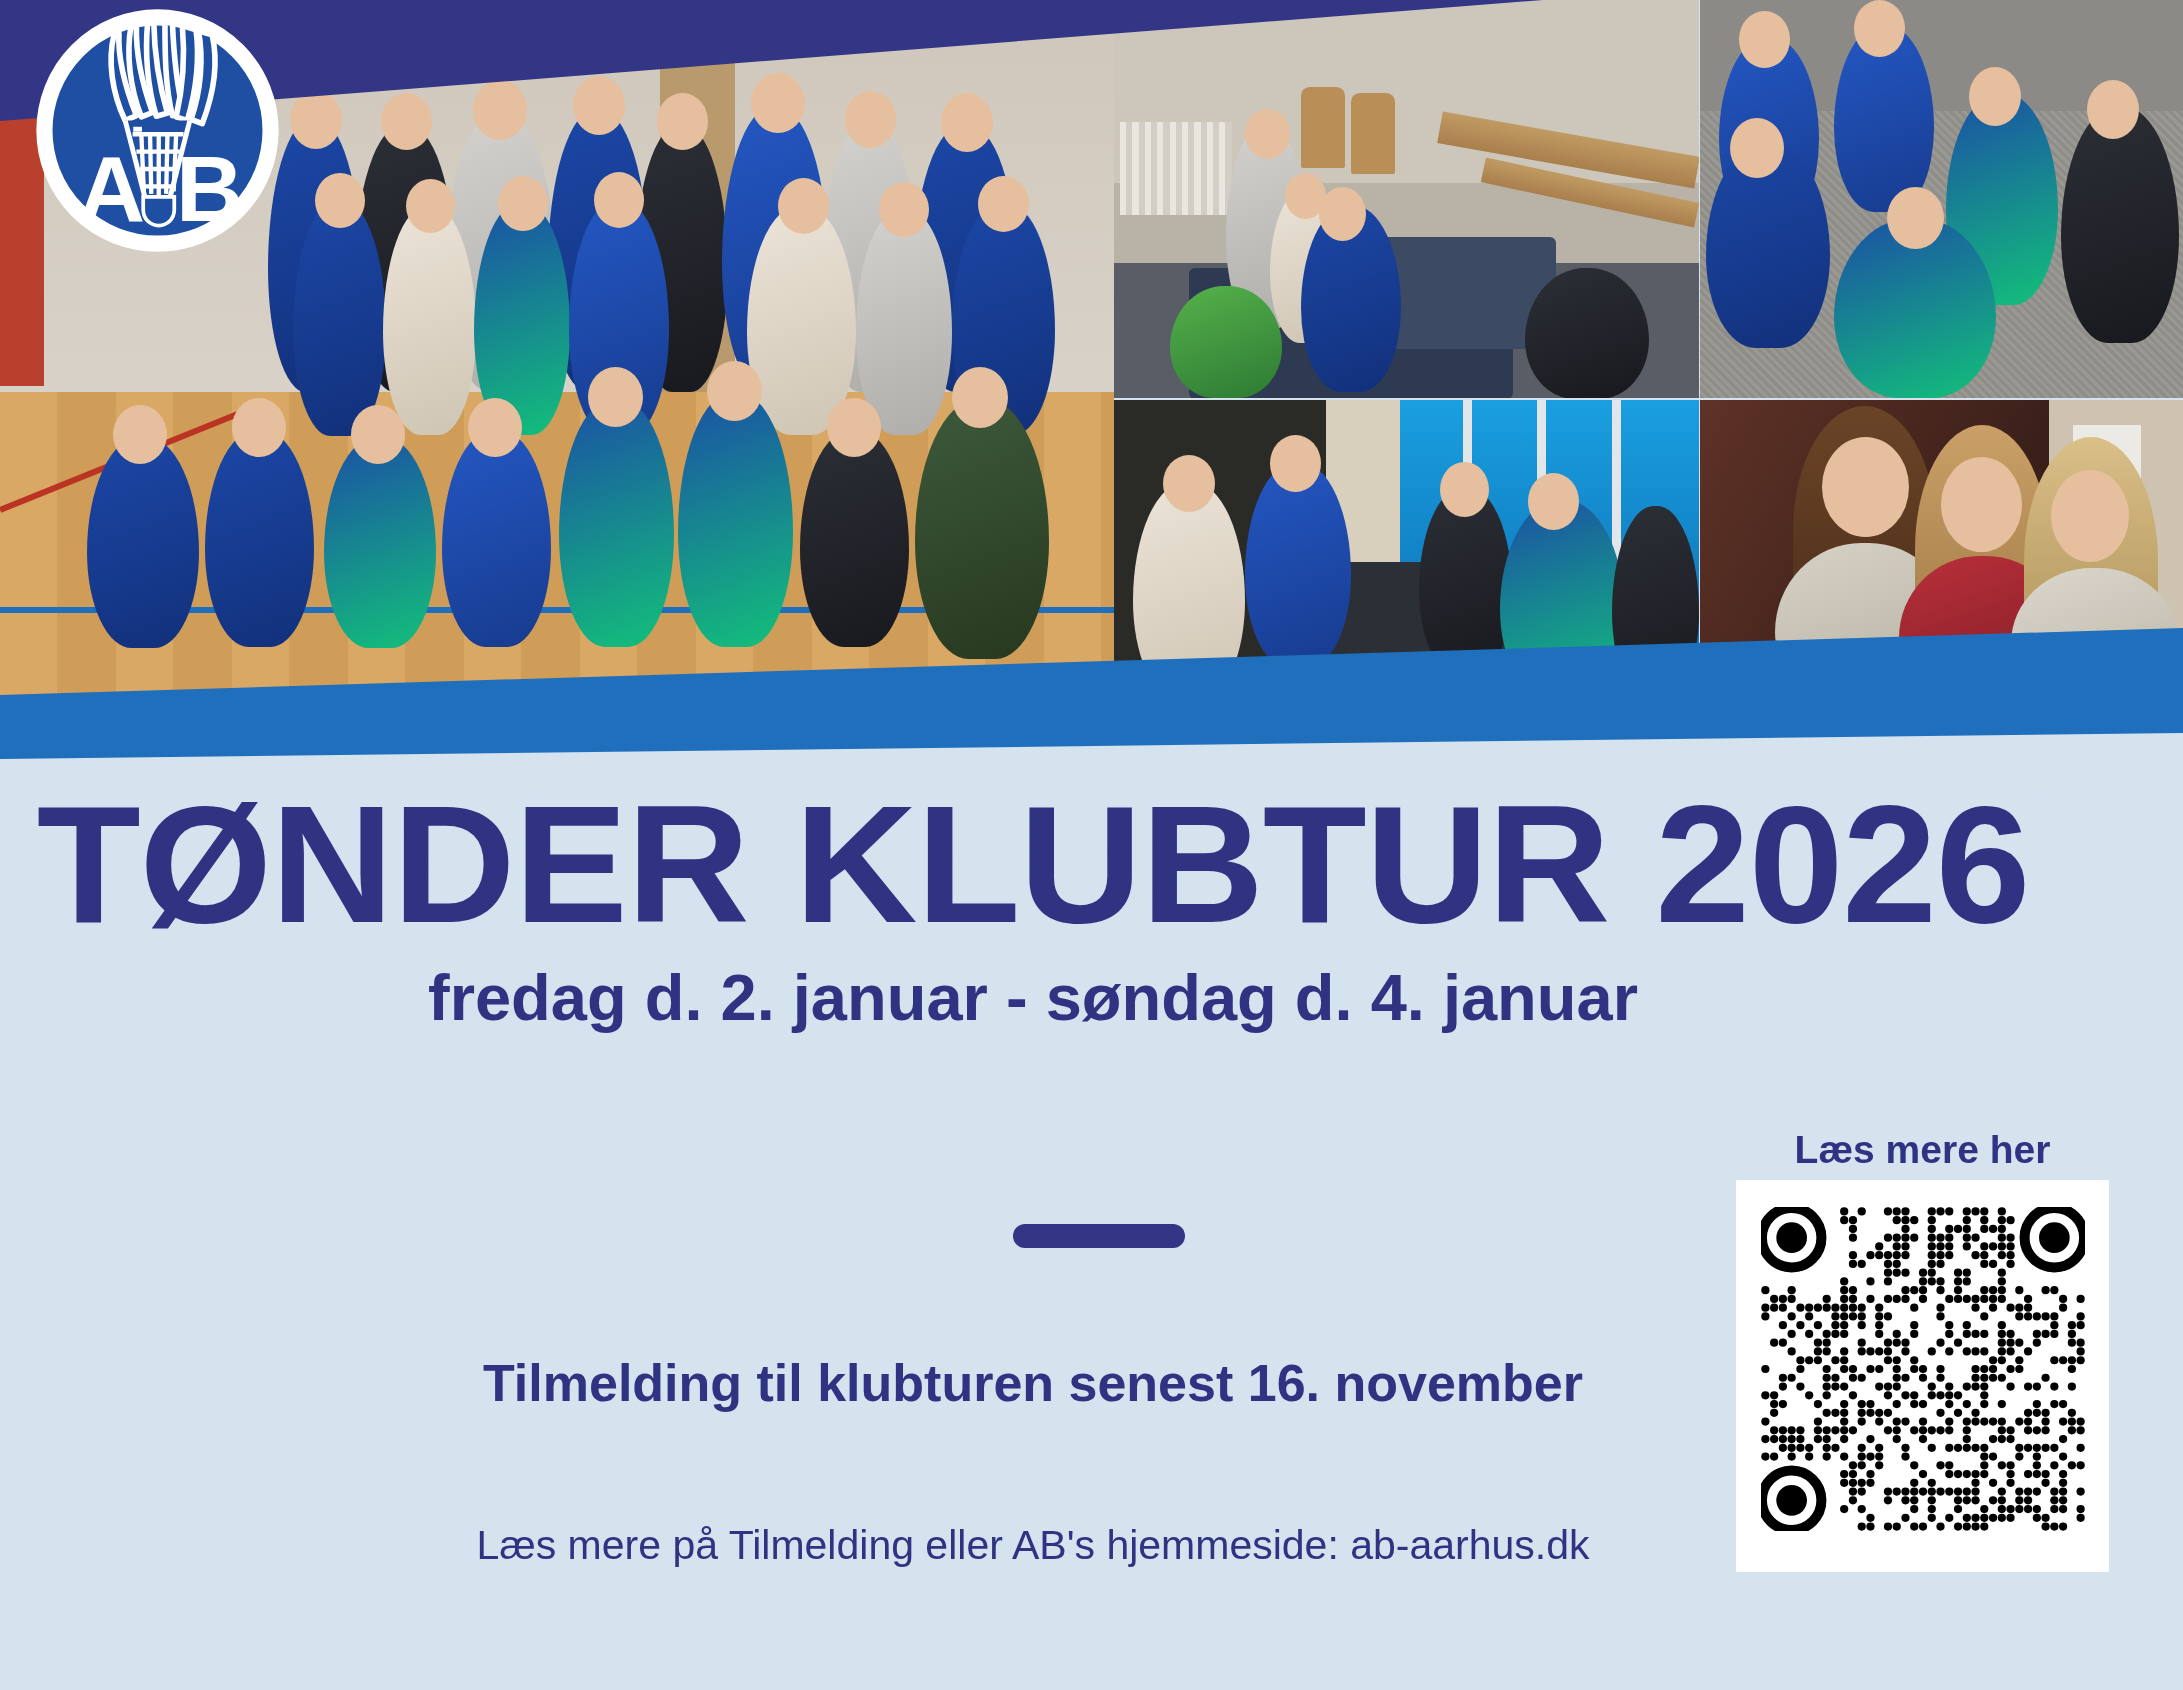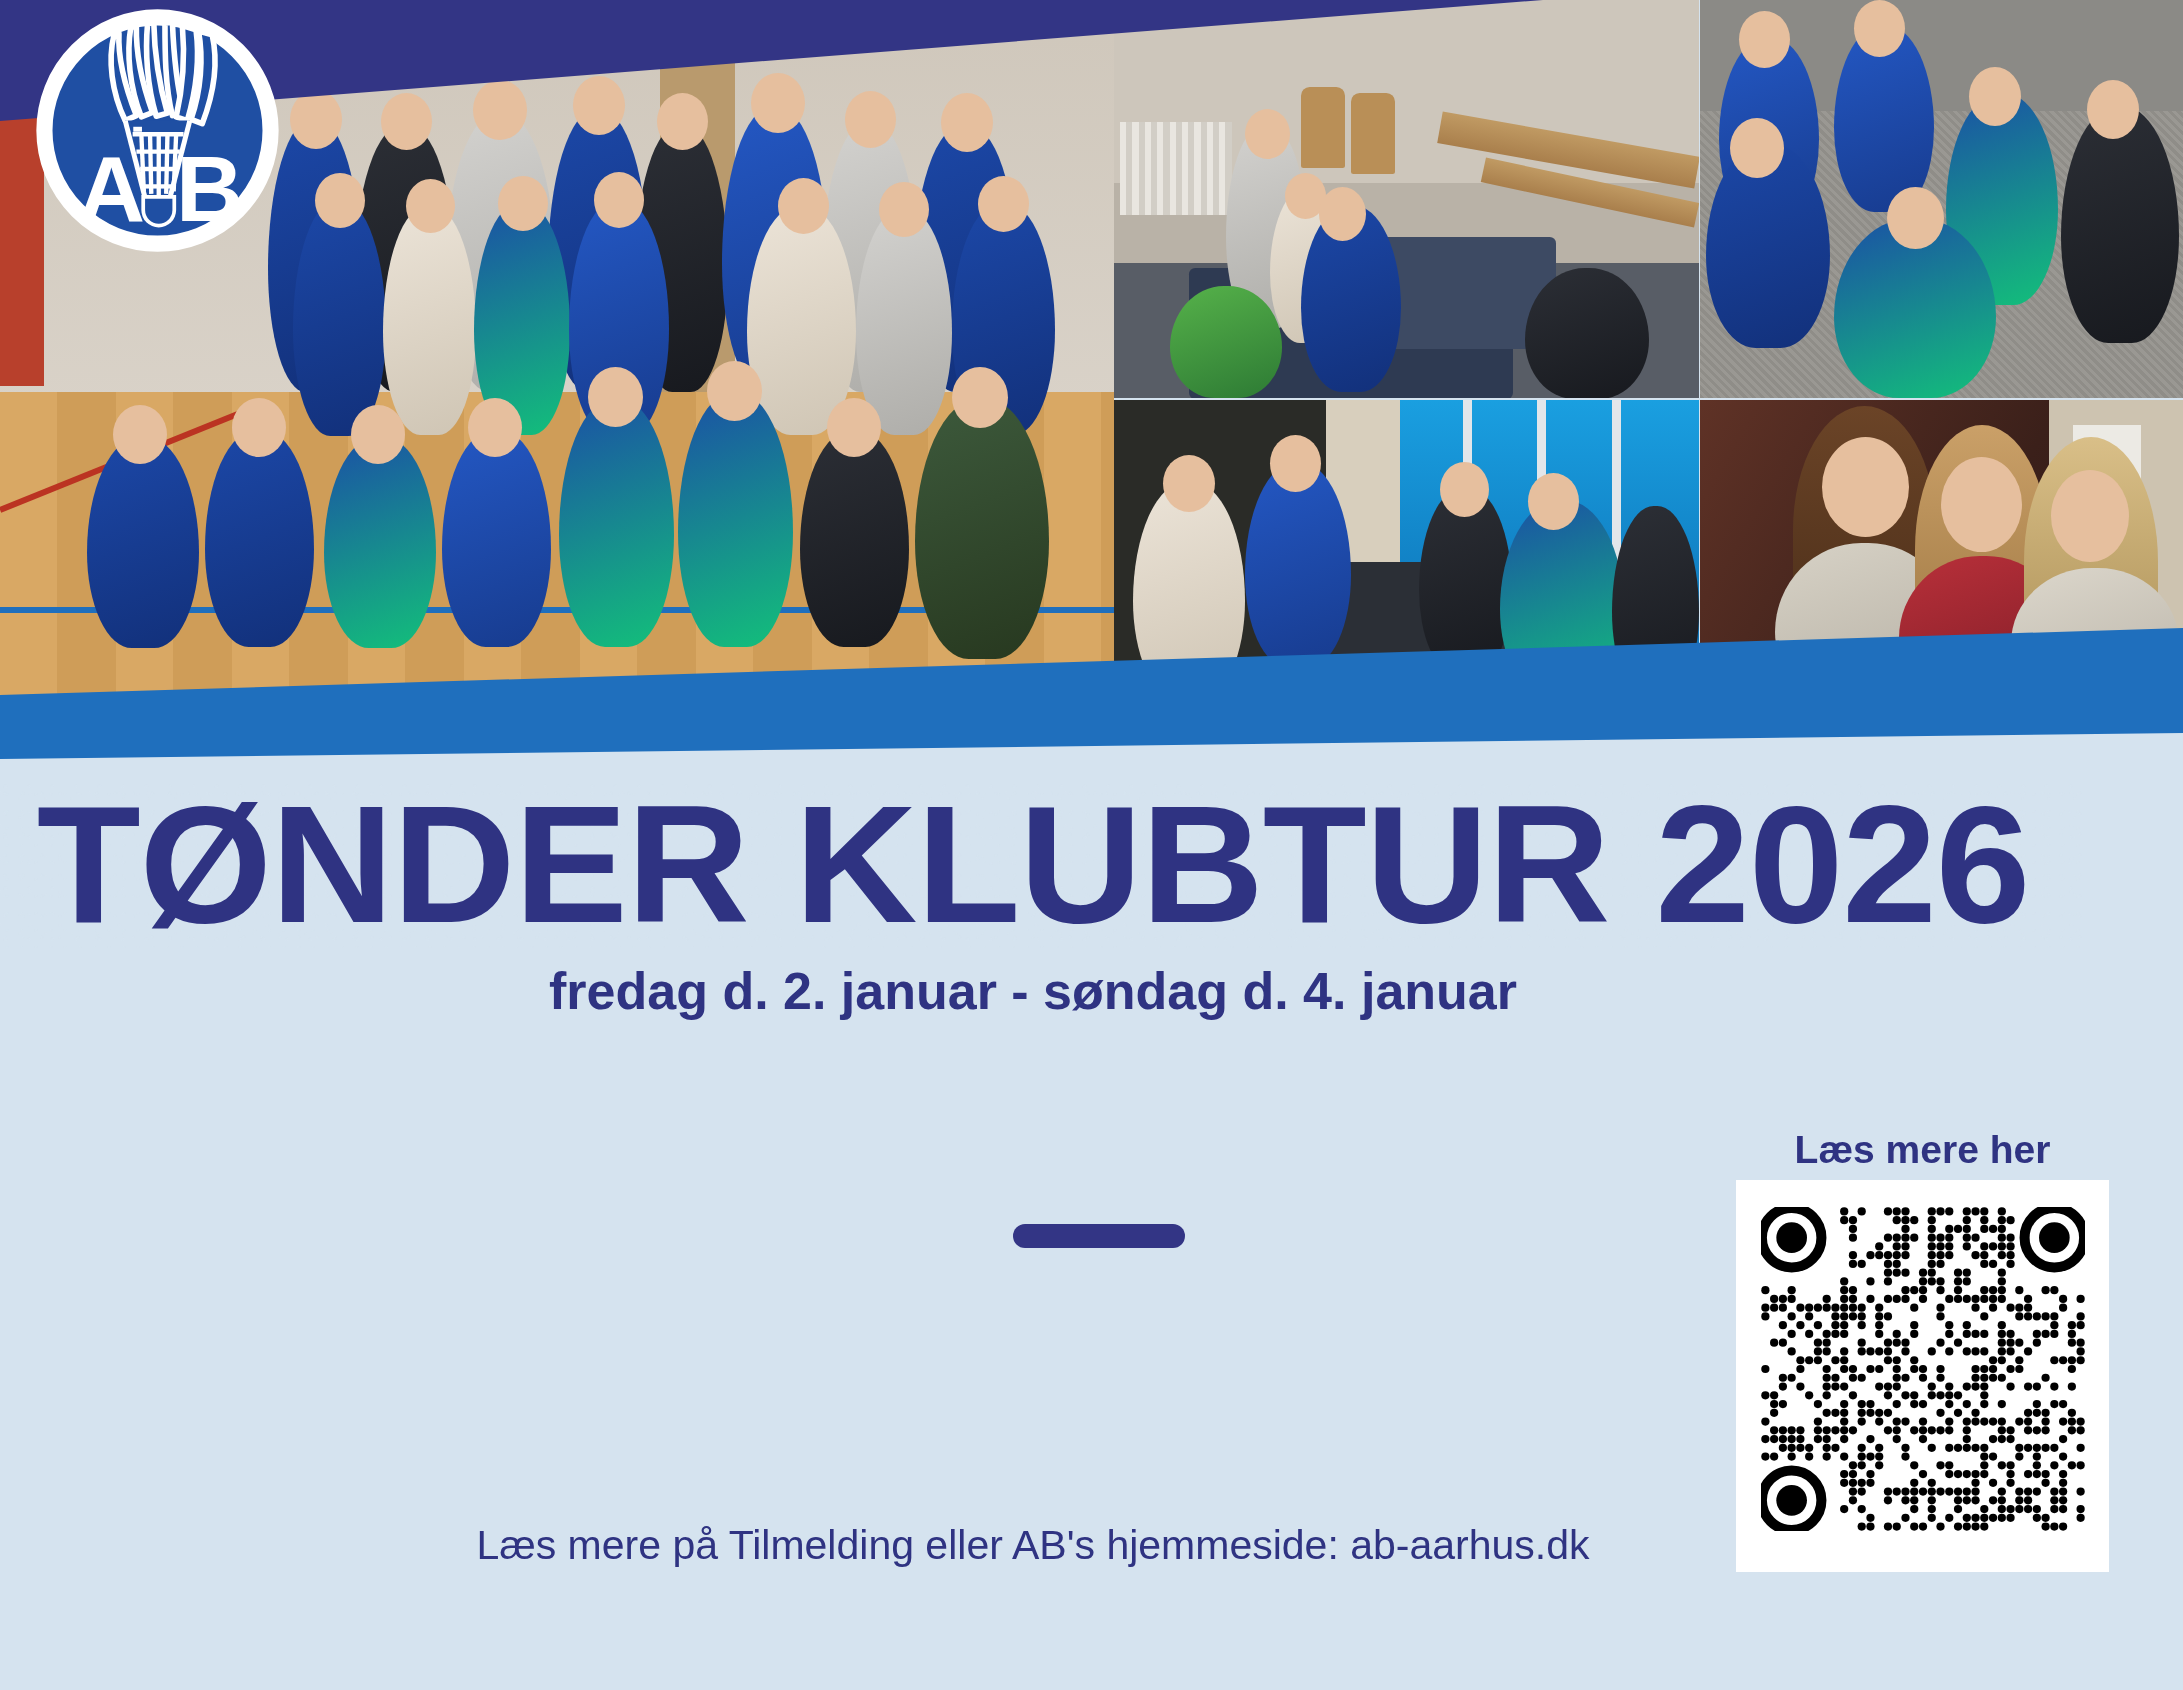--- a/index.html
+++ b/index.html
@@ -103,21 +103,21 @@
       radial-gradient(circle at 38% 61%,rgba(213,227,239,.8) 0 1.1px,transparent 1.4px),
       radial-gradient(circle at 72% 37%,rgba(213,227,239,.75) 0 1.6px,transparent 1.9px),
       radial-gradient(circle at 88% 78%,rgba(213,227,239,.8) 0 1.2px,transparent 1.5px),
       radial-gradient(circle at 55% 90%,rgba(213,227,239,.7) 0 1px,transparent 1.2px);
     background-size:23px 25.5px,18px 20.5px,29px 33px,14.3px 17px,25.5px 19.3px;
   }
   .subtitle{
     position:absolute;left:0;top:184px;width:2066px;
     text-align:center;
     font-family:"Liberation Sans Narrow","Liberation Sans",sans-serif;
-    font-weight:bold;font-size:52px;line-height:1;
+    font-weight:bold;font-size:65px;line-height:1;
     color:#2f3382;white-space:nowrap;
   }
   .divider{
     position:absolute;left:1013px;top:443px;width:172px;height:24px;
     background:#333585;border-radius:13.7px;
   }
   .deadline{
     position:absolute;left:0;top:576px;width:2066px;
     text-align:center;
     font-family:"Liberation Sans Narrow","Liberation Sans",sans-serif;
@@ -337,20 +337,21 @@
       <path d="M182 312 L226 312 L226 330 A22 22 0 0 1 182 330 Z" fill="#1f4fa3"></path>
       <text x="128" y="348" font-family="Liberation Sans, sans-serif" font-size="150" font-weight="bold" fill="#ffffff" text-anchor="middle">A</text>
       <text x="286" y="348" font-family="Liberation Sans, sans-serif" font-size="150" font-weight="bold" fill="#ffffff" text-anchor="middle">B</text>
     </svg>
   </div>
 
   <div class="body-area">
     <div class="title title-tex">TØNDER KLUBTUR 2026</div>
     <div class="subtitle">fredag d. 2. januar - søndag d. 4. januar</div>
     <div class="divider"></div>
+    <div class="deadline">Tilmelding til klubturen senest 16. november</div>
     <div class="readmore">Læs mere  på Tilmelding eller AB's hjemmeside: ab-aarhus.dk</div>
   </div>
 
   <div class="qr-block">
     <div class="qr-label">Læs mere her</div>
     <div class="qr-box">
       <svg class="qr-canvas" id="qr-svg" viewBox="0 0 37 37">
           <g>
             <circle cx="3.5" cy="3.5" r="3.4" fill="none" stroke="#000" stroke-width="1.15"></circle>
             <circle cx="3.5" cy="3.5" r="1.75" fill="#000"></circle>

